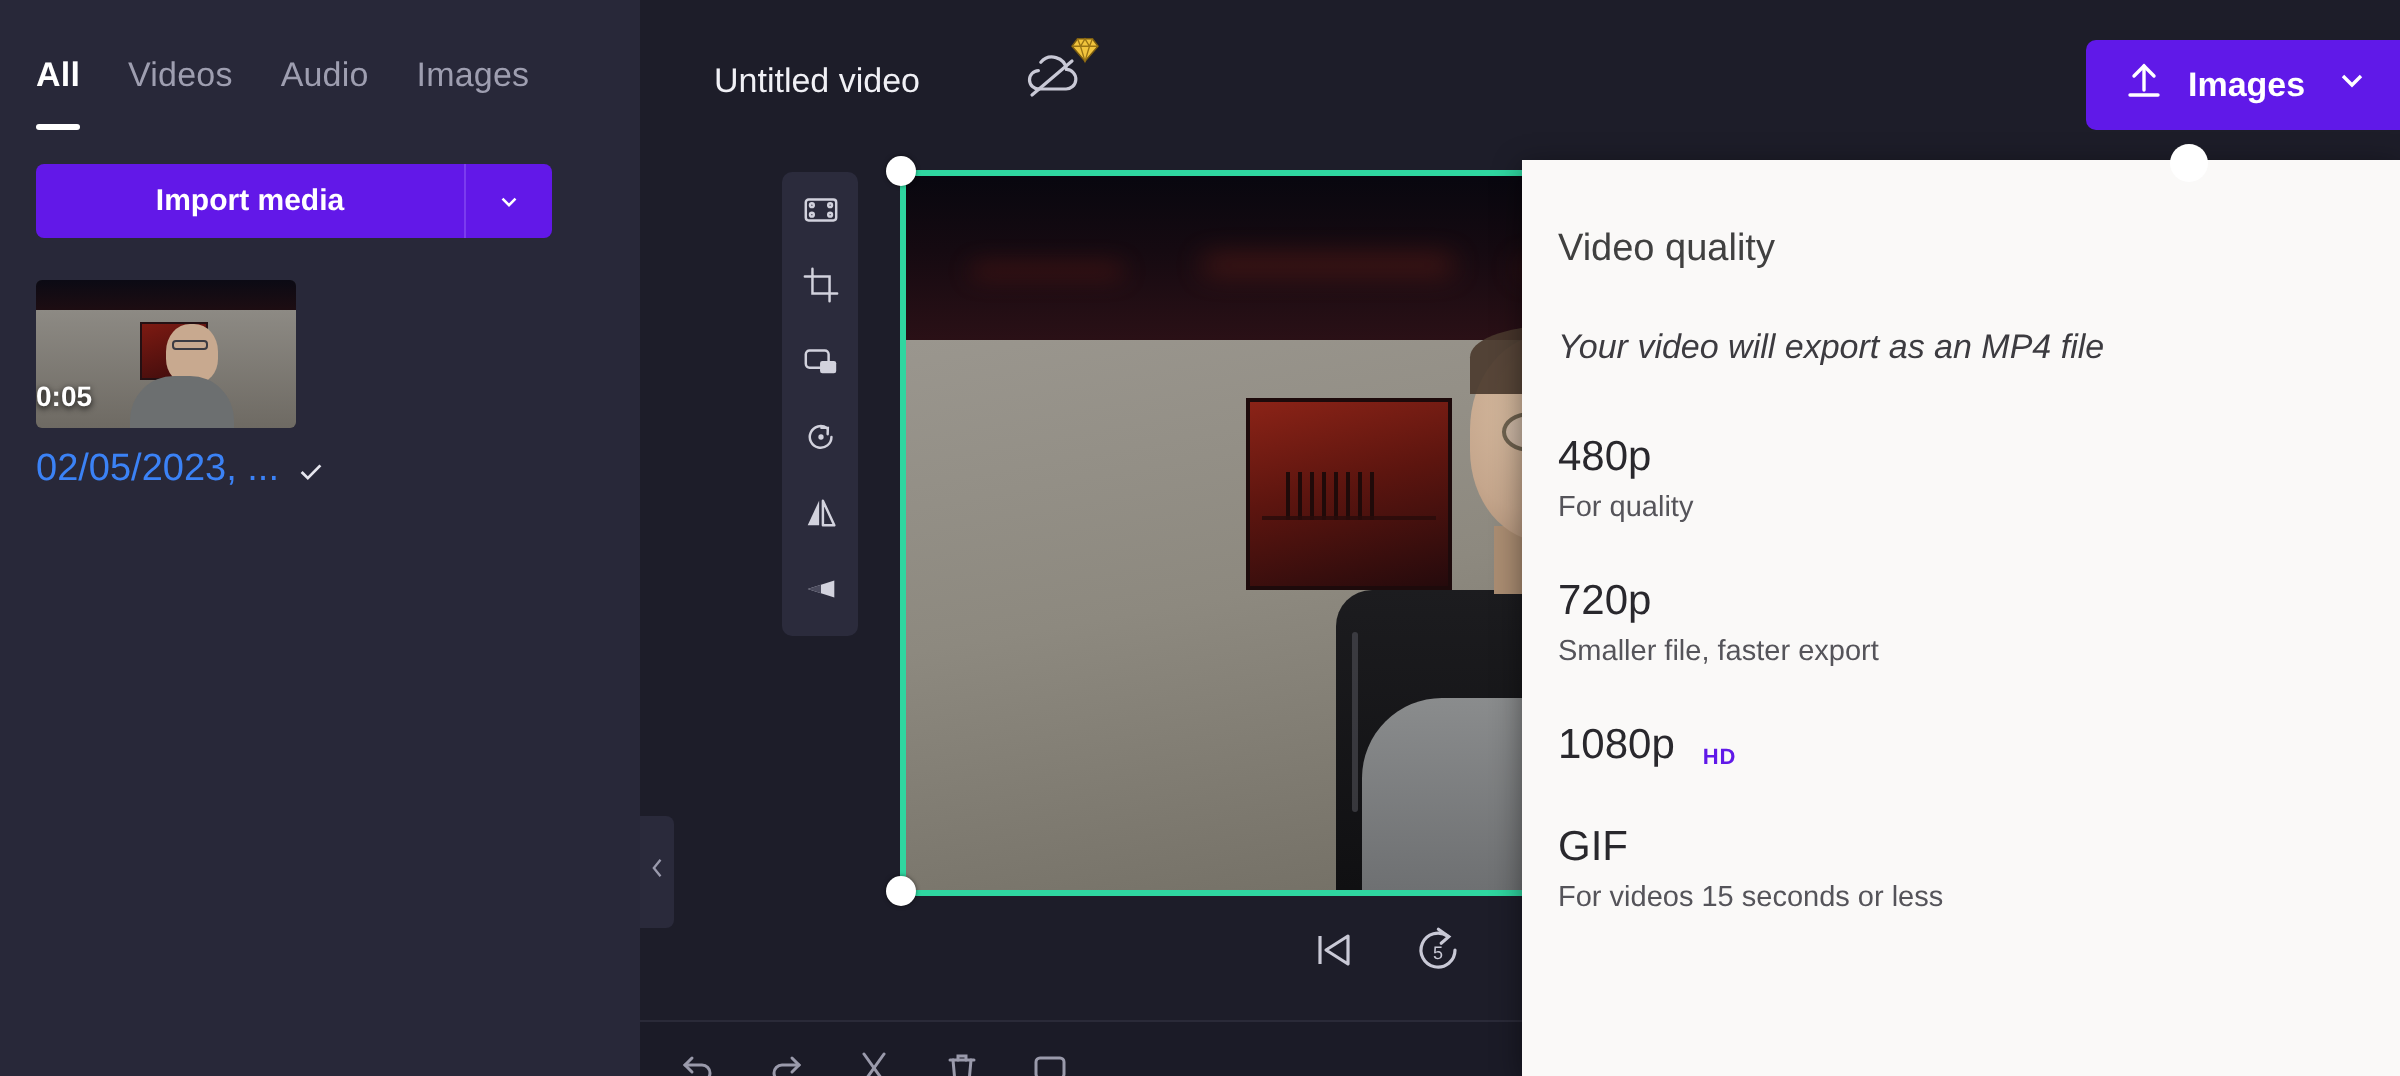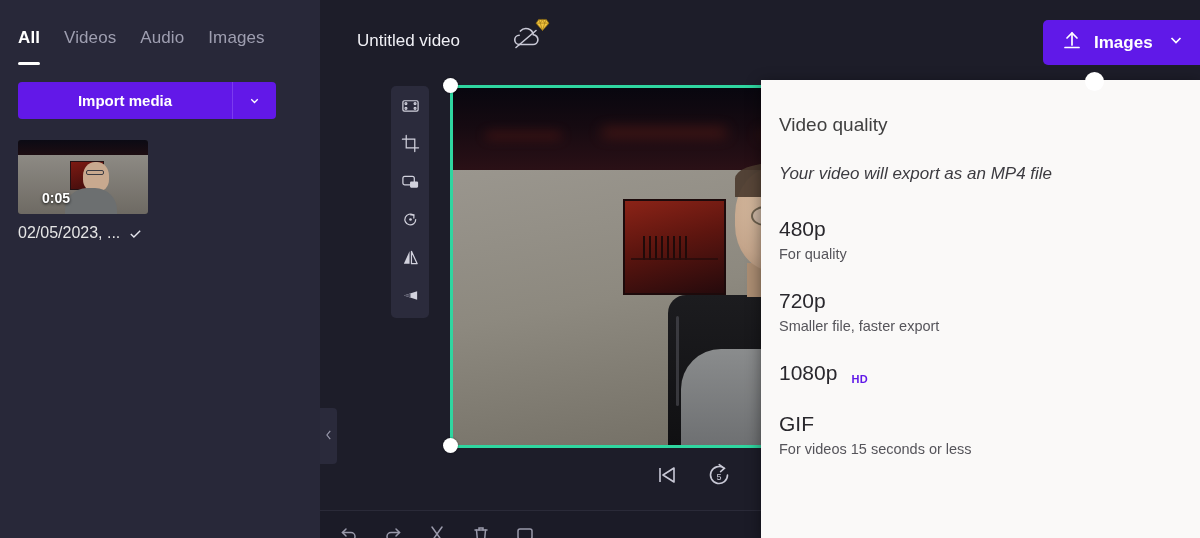--- a/index.html
+++ b/index.html
@@ -66,27 +66,27 @@
   .thumb .wall { position: absolute; left:0; right:0; top:20%; bottom:0; background: linear-gradient(180deg,#8d8a84,#6e6a63); }
   .thumb .pic { position: absolute; left: 40%; top: 28%; width: 26%; height: 40%;
     background: linear-gradient(160deg,#7d1a12,#3a0b0c); border: 1px solid #241013; }
   .thumb .person-head { position: absolute; left: 50%; top: 30%; width: 26px; height: 30px;
     background: #c8a98f; border-radius: 46% 46% 42% 42%; }
   .thumb .person-body { position: absolute; left: 36%; bottom: 0; width: 52px; height: 26px;
     background: #6c6f70; border-radius: 22px 22px 0 0; }
   .thumb .glasses { position: absolute; left: 52%; top: 40%; width: 18px; height: 5px;
     border: 1px solid #3b3b42; border-radius: 2px; }
   .thumb .dur {
-    position: absolute; left: 24px; bottom: 8px;
+    position: absolute; left: 0; bottom: 8px;
     color: #fff; font-size: 14px; font-weight: bold;
     text-shadow: 0 1px 3px rgba(0,0,0,.9);
   }
   .media-meta {
     margin-top: 10px; display: flex; align-items: center; gap: 8px;
-    color: #e5e5e5; font-size: 16px; text-align: right;
+    color: #3b82f6; font-size: 19px; text-align: right;
   }
   .check-icon { color: #e6e6ee; display: flex; }
 
   .collapse-handle {
     position: absolute; left: 320px; top: 408px;
     width: 17px; height: 56px;
     background: #2a2a3b; border-radius: 0 4px 4px 0;
     display: flex; align-items: center; justify-content: center;
     cursor: pointer; z-index: 6;
   }

